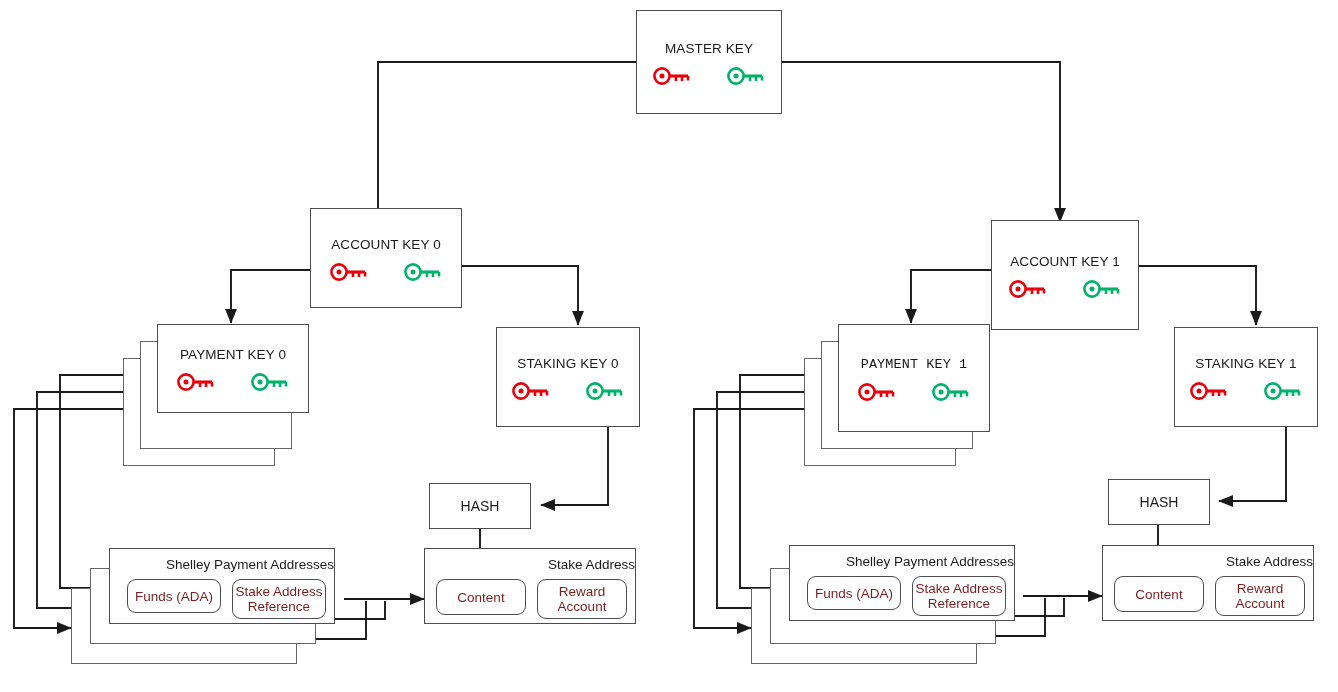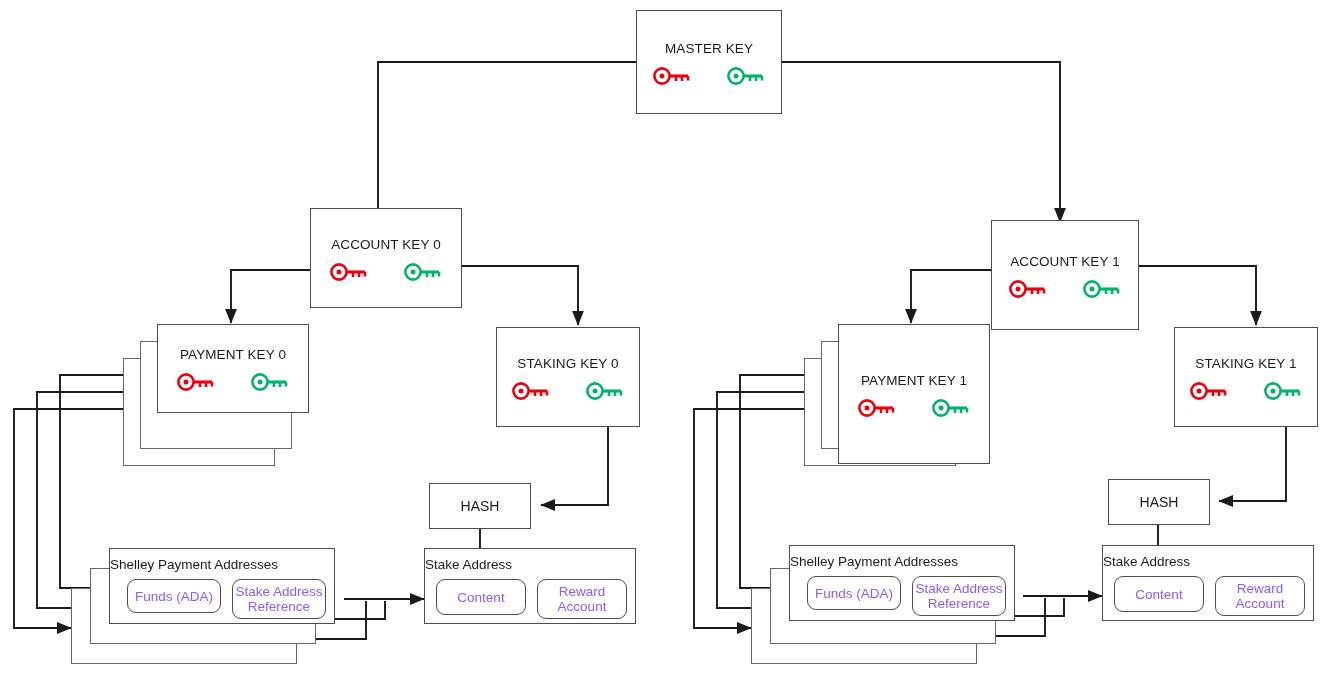--- a/index.html
+++ b/index.html
@@ -70,36 +70,36 @@
     display: block;
     padding: 0;
   }
   .group-title {
     position: absolute;
     left: 0;
     right: 0;
     top: 8px;
     font-size: 13.5px;
     line-height: 16px;
-    text-align: left;
+    text-align: right;
     white-space: nowrap;
   }
   .sub-node {
     position: absolute;
     box-sizing: border-box;
     background: #ffffff;
     border: 1px solid #4d4d4d;
     border-radius: 9px;
     display: flex;
     align-items: center;
     justify-content: center;
     text-align: center;
     font-size: 13.5px;
     line-height: 15px;
-    color: #8b5cf6;
+    color: #7f1d1d;
   }
 </style>
 </head>
 <body>
 
 <div id="canvas">
 
   <svg id="wires" viewBox="0 0 1338 692">
     <defs>
       <marker id="arrow" markerWidth="9" markerHeight="9" refX="7.6" refY="3.2" orient="auto" markerUnits="strokeWidth">
@@ -232,21 +232,21 @@
         <path d="M18,10 L36,10" stroke="#00b368" stroke-width="3.1"></path>
         <path d="M24,10 L24,15" stroke="#00b368" stroke-width="2.6"></path>
         <path d="M30,10 L30,15" stroke="#00b368" stroke-width="2.6"></path>
         <path d="M36,10 L36,14.5" stroke="#00b368" stroke-width="2.6"></path>
       </svg>
     </div>
   </div>
 
   <div class="node ghost" style="left:804px; top:358px; width:152px; height:108px;"></div>
   <div class="node ghost" style="left:821px; top:341px; width:152px; height:108px;"></div>
-  <div class="node key-node" style="left:838px; top:324px; width:152px; height:140px;">
+  <div class="node key-node" style="left:838px; top:324px; width:152px; height:108px;font-family:Liberation Mono, monospace;">
     <div class="key-label">PAYMENT KEY 1</div>
     <div class="key-row">
       <svg class="key-icon" width="40" height="20" viewBox="0 0 40 20">
         <circle cx="10" cy="10" r="7.6" fill="none" stroke="#e8000d" stroke-width="2.6"></circle>
         <circle cx="10" cy="10" r="2.5" fill="#e8000d"></circle>
         <path d="M18,10 L36,10" stroke="#e8000d" stroke-width="3.1"></path>
         <path d="M24,10 L24,15" stroke="#e8000d" stroke-width="2.6"></path>
         <path d="M30,10 L30,15" stroke="#e8000d" stroke-width="2.6"></path>
         <path d="M36,10 L36,14.5" stroke="#e8000d" stroke-width="2.6"></path>
       </svg>

